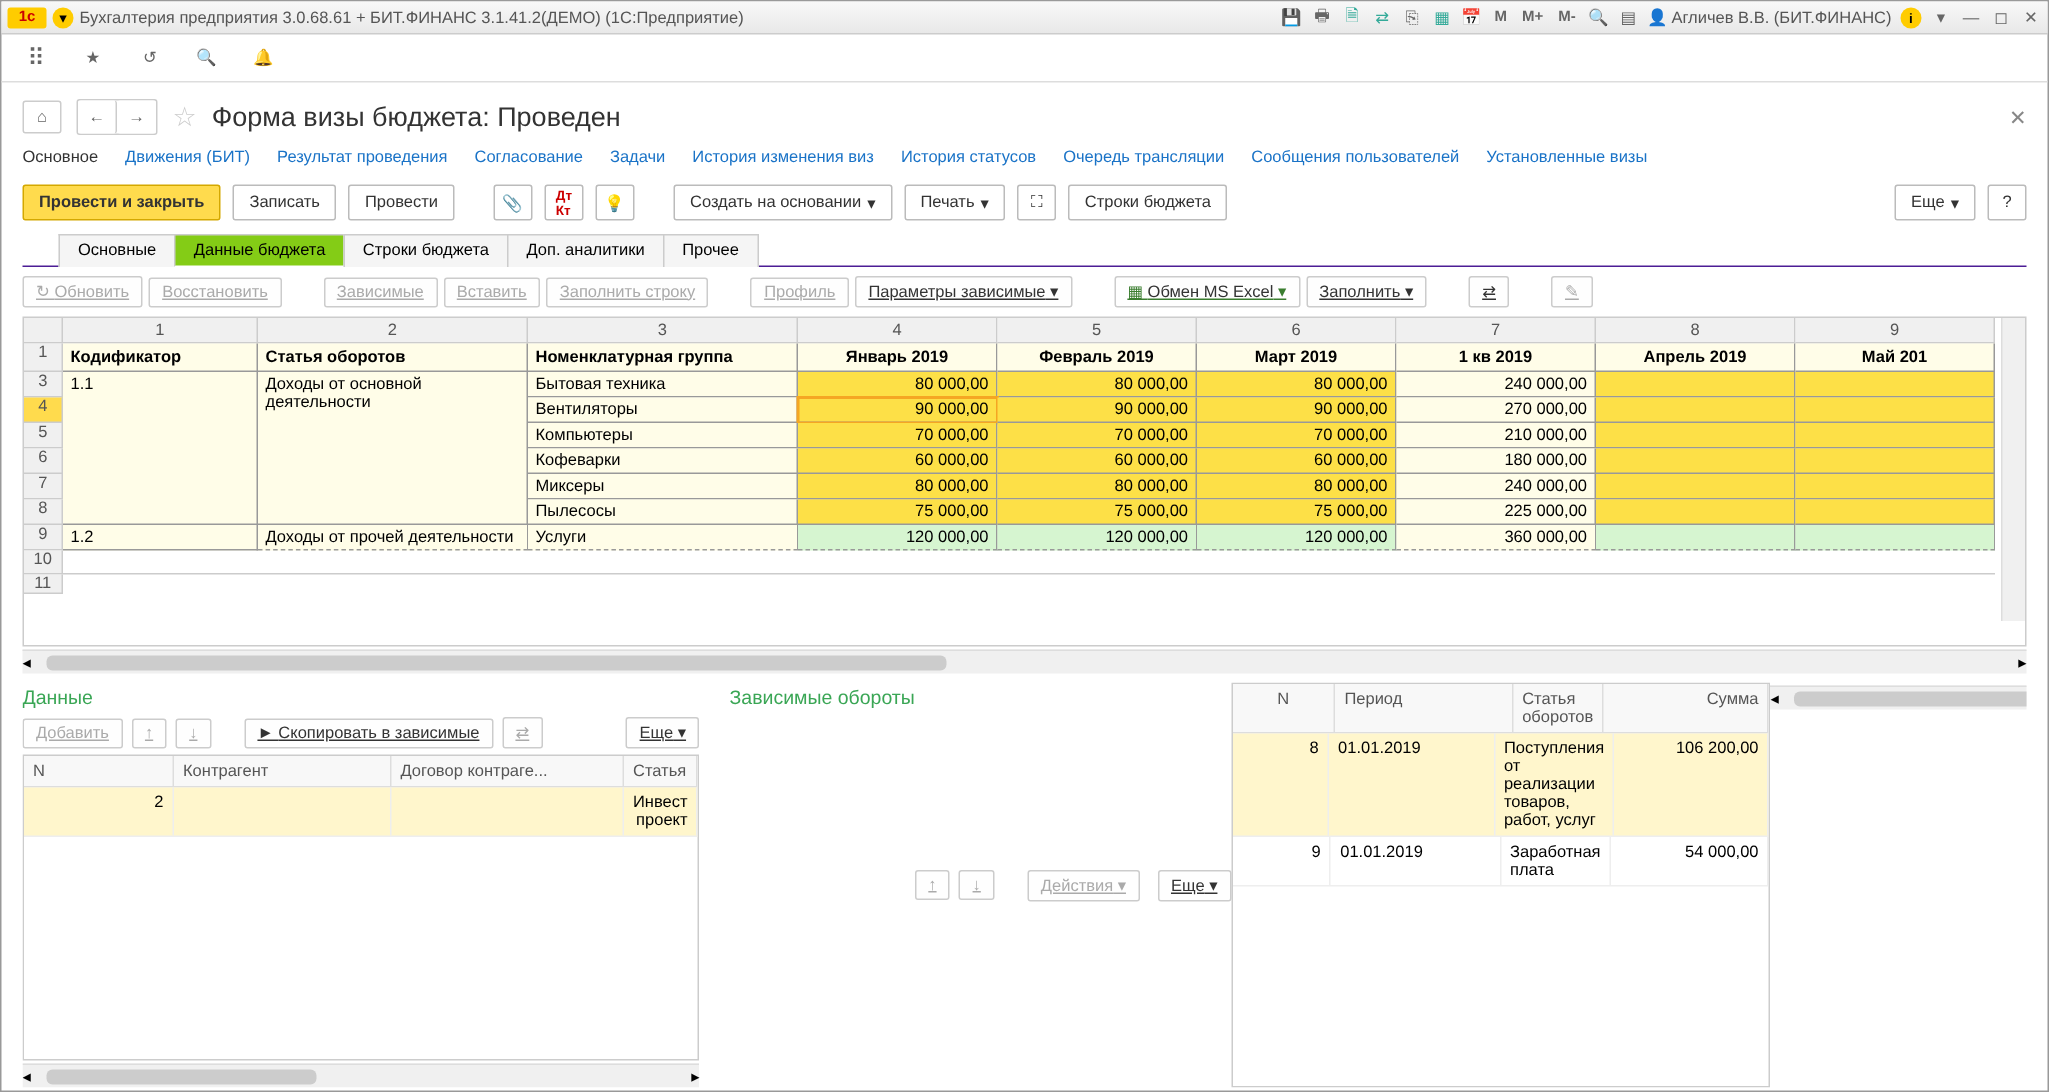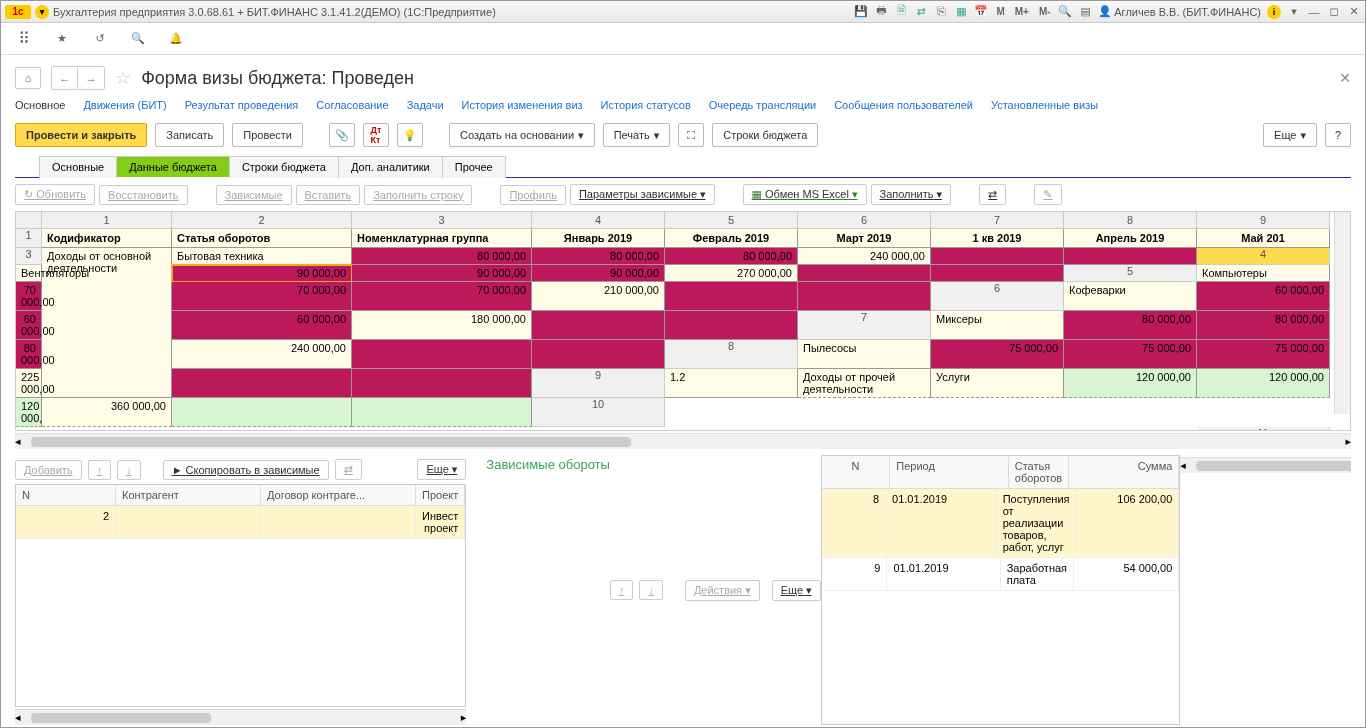--- a/index.html
+++ b/index.html
@@ -38,21 +38,21 @@
   .tab-d.active{background:#84cc16;border-bottom:1px solid #fff;}
   .toolbar3{display:flex;align-items:center;gap:4px;padding:6px 0;}
   .btn-flat{border:1px solid #ccc;background:#fefefe;padding:3px 8px;border-radius:2px;cursor:pointer;color:#aaa;text-decoration:underline;}
   .btn-flat.en{color:#333;}
   .grid-wrap{border:1px solid #ccc;position:relative;height:220px;overflow:hidden;}
   .grid{display:grid;grid-template-columns:26px 130px 180px 180px repeat(6,133px);font-size:11px;}
   .gh{background:#f0f0f0;border-right:1px solid #ccc;border-bottom:1px solid #ccc;text-align:center;padding:2px;color:#555;}
   .gh2{background:#fffde8;border-right:1px solid #999;border-bottom:1px solid #999;padding:3px 5px;font-weight:bold;}
   .gr{background:#fffde8;border-right:1px solid #999;border-bottom:1px solid #999;padding:2px 5px;}
   .gn{text-align:center;background:#f0f0f0;border-right:1px solid #ccc;border-bottom:1px solid #ccc;color:#555;}
-  .gv{background:#be185d;border-right:1px solid #999;border-bottom:1px solid #999;padding:2px 5px;text-align:right;}
+  .gv{background:#fde047;border-right:1px solid #999;border-bottom:1px solid #999;padding:2px 5px;text-align:right;}
   .gv-sel{outline:2px solid #f5a623;outline-offset:-1px;}
   .gv-light{background:#d6f5d0;}
   .gq{background:#fffde8;text-align:right;}
   .scroll-v{position:absolute;right:0;top:0;bottom:16px;width:16px;background:#f0f0f0;border-left:1px solid #ddd;}
   .scroll-h{height:16px;background:#f0f0f0;border-top:1px solid #ddd;display:flex;align-items:center;margin-top:2px;}
   .scroll-h .thumb{height:10px;background:#ccc;border-radius:4px;width:600px;margin-left:10px;}
   .panels{display:flex;gap:20px;margin-top:6px;flex:1;overflow:hidden;}
   .panel-l{width:525px;display:flex;flex-direction:column;}
   .panel-r{flex:1;display:flex;flex-direction:row;}
   .panel-title{color:#3aa655;font-size:13px;padding:2px 0;}
@@ -195,20 +195,21 @@
         <div class="gh2">Статья оборотов</div>
         <div class="gh2">Номенклатурная группа</div>
         <div class="gh2" style="text-align:center">Январь 2019</div>
         <div class="gh2" style="text-align:center">Февраль 2019</div>
         <div class="gh2" style="text-align:center">Март 2019</div>
         <div class="gh2" style="text-align:center">1 кв 2019</div>
         <div class="gh2" style="text-align:center">Апрель 2019</div>
         <div class="gh2" style="text-align:center">Май 201</div>
 
         <div class="gn">3</div>
+        <div class="gr" style="grid-row:span 6">1.1</div>
         <div class="gr" style="grid-row:span 6">Доходы от основной деятельности</div>
         <div class="gr">Бытовая техника</div>
         <div class="gv">80 000,00</div>
         <div class="gv">80 000,00</div>
         <div class="gv">80 000,00</div>
         <div class="gr gq">240 000,00</div>
         <div class="gv"></div>
         <div class="gv"></div>
 
         <div class="gn" style="background:#ffdb4d">4</div>
@@ -272,36 +273,37 @@
         <div class="gn">11</div>
         <div style="grid-column:span 9;height:8px"></div>
       </div>
       <div class="scroll-v"></div>
     </div>
     <div class="scroll-h">◂<div class="thumb"></div><div style="flex:1"></div>▸</div>
 
     <div class="panels">
 
       <div class="panel-l">
+        <div class="panel-title">Данные</div>
         <div class="panel-tb">
           <div class="btn-flat">Добавить</div>
           <div class="btn-flat">↑</div>
           <div class="btn-flat">↓</div>
           <div style="width:10px"></div>
           <div class="btn-flat en">► <span>Скопировать в зависимые</span></div>
           <div class="btn-flat">⇄</div>
           <div class="spacer"></div>
           <div class="btn-flat en"><span>Еще</span> ▾</div>
         </div>
         <div class="list">
           <div class="list-h">
             <div style="width:100px">N</div>
             <div style="width:145px">Контрагент</div>
             <div style="width:155px">Договор контраге...</div>
-            <div style="flex:1">Проект</div>
+            <div style="flex:1">Статья</div>
           </div>
           <div class="list-r sel">
             <div style="width:100px;text-align:right">2</div>
             <div style="width:145px"></div>
             <div style="width:155px"></div>
             <div style="flex:1;text-align:right">Инвест проект</div>
           </div>
         </div>
         <div class="scroll-h">◂<div class="thumb" style="width:180px"></div><div style="flex:1"></div>▸</div>
       </div>

